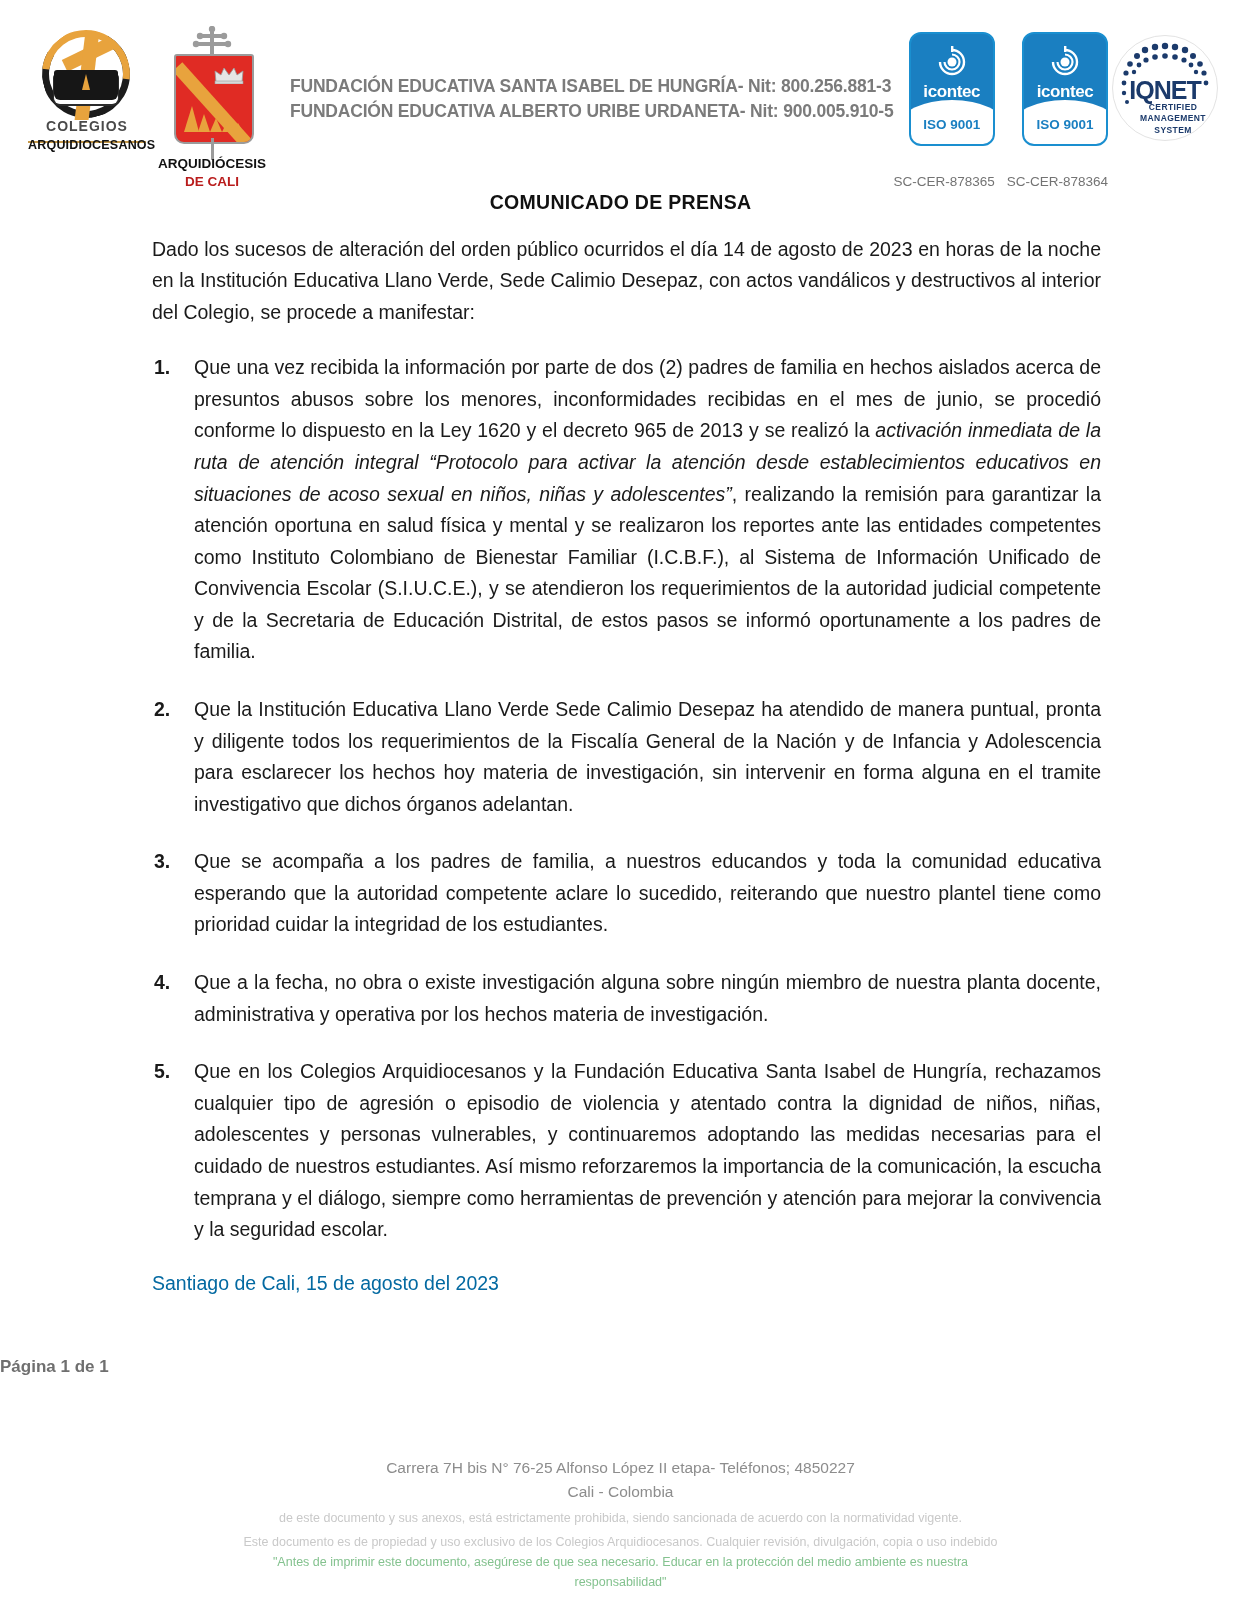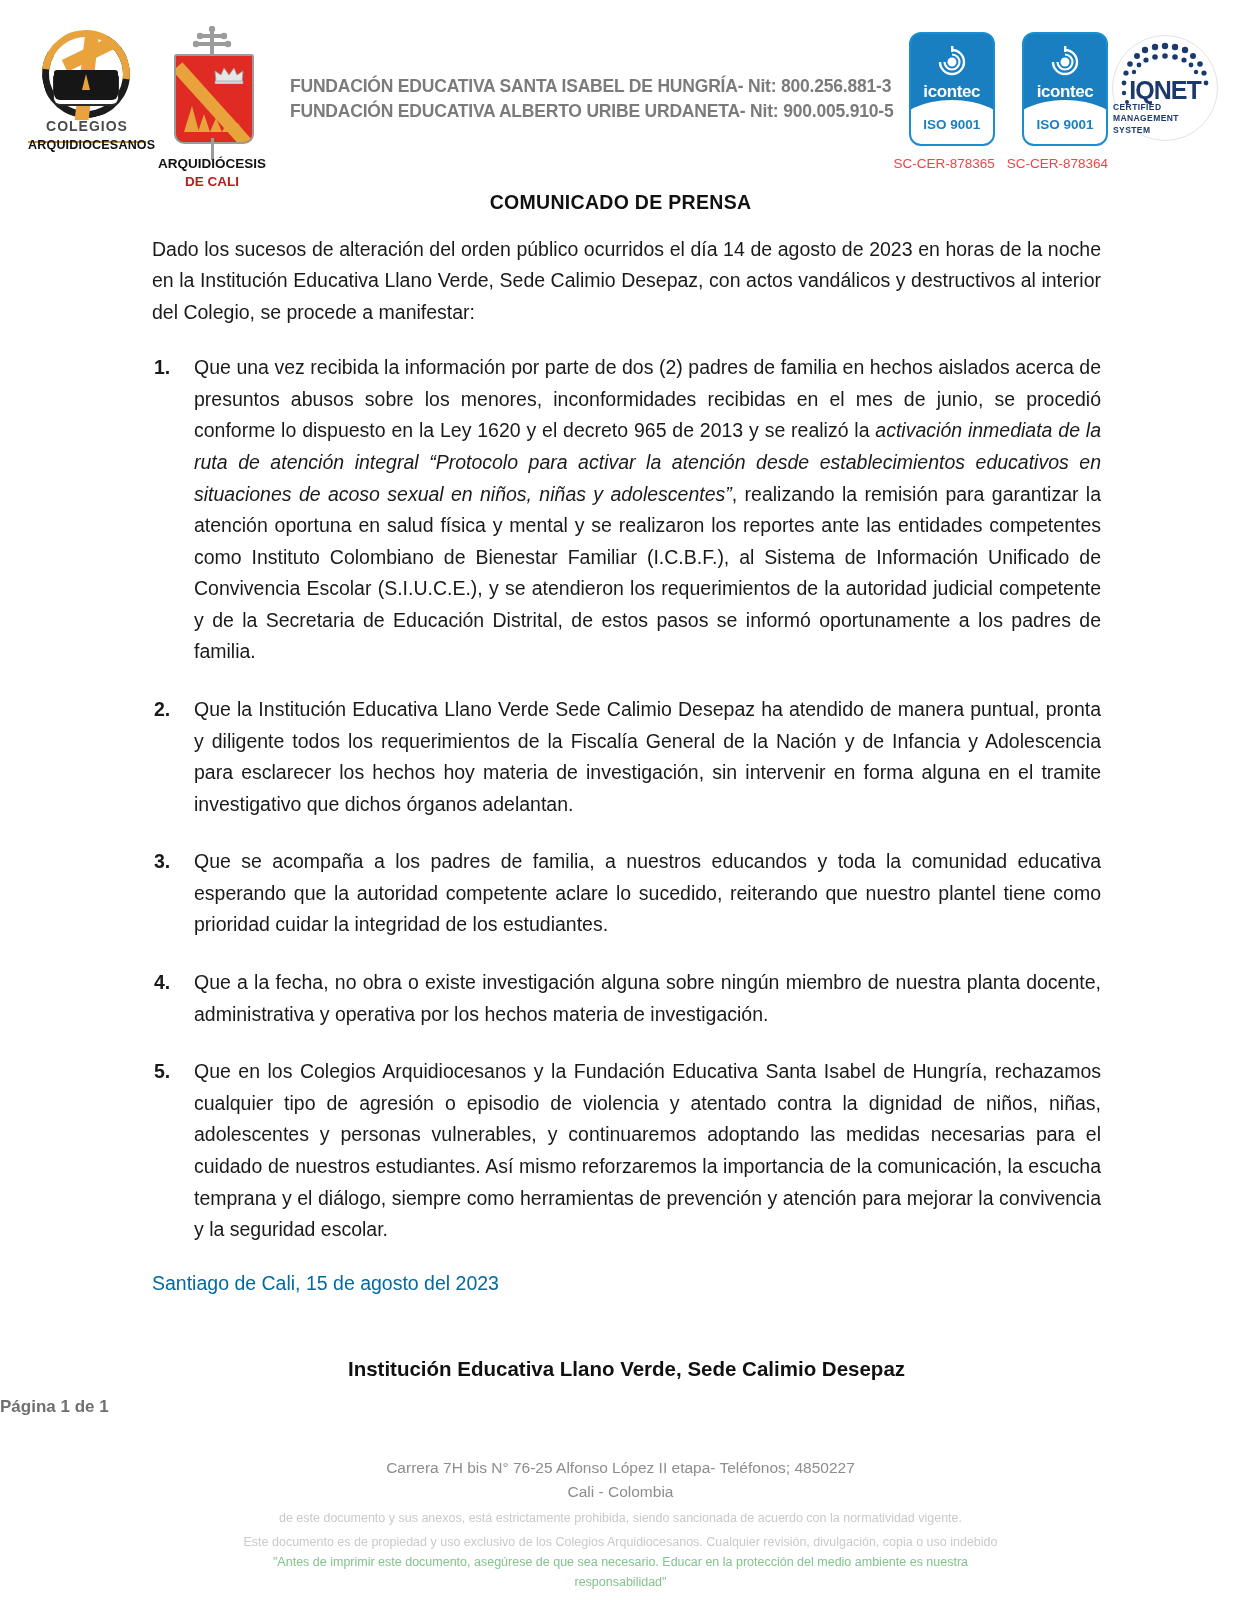--- a/index.html
+++ b/index.html
@@ -225,23 +225,23 @@
   }
   .icontec .iso {
     position: absolute;
     bottom: 12px; left: 0; width: 100%;
     text-align: center;
     color: #1a7fc1;
     font-size: 13.5px;
     font-weight: bold;
   }
   .cert-code {
-    margin-top: 10px;
+    margin-top: 28px;
     font-size: 13.5px;
-    color: #ef4444;
+    color: #737373;
     white-space: nowrap;
   }
   .iqnet {
     width: 104px; height: 104px;
     border-radius: 50%;
     border: 1px solid #e3e3e3;
     position: relative;
     margin-left: 4px;
     margin-top: 3px;
   }
@@ -249,21 +249,22 @@
     position: absolute;
     top: 40px; left: 0; width: 100%;
     text-align: center;
     font-size: 25px;
     font-weight: bold;
     color: #1b3a6b;
     letter-spacing: -1px;
   }
   .iqnet .sub {
     position: absolute;
-    top: 66px; left: 0; width: 100%;
+    top: 66px; left: 8px; width: 100%;
+    text-align: center;
     font-size: 8.5px;
     font-weight: bold;
     color: #1b3a6b;
     line-height: 1.35;
     letter-spacing: 0.4px;
   }
   .iqnet .arc { position: absolute; top: 0; left: 0; }
 
   
   .doc-title {
@@ -511,21 +512,20 @@
       <span class="num">4.</span><span>Que a la fecha, no obra o existe investigación alguna sobre ningún miembro de nuestra planta docente, administrativa y operativa por los hechos materia de investigación.</span>
     </li>
     <li>
       <span class="num">5.</span><span>Que en los Colegios Arquidiocesanos y la Fundación Educativa Santa Isabel de Hungría, rechazamos cualquier tipo de agresión o episodio de violencia y atentado contra la dignidad de niños, niñas, adolescentes y personas vulnerables, y continuaremos adoptando las medidas necesarias para el cuidado de nuestros estudiantes. Así mismo reforzaremos la importancia de la comunicación, la escucha temprana y el diálogo, siempre como herramientas de prevención y atención para mejorar la convivencia y la seguridad escolar.</span>
     </li>
   </ol>
 
   <div class="place-date">Santiago de Cali, 15 de agosto del 2023</div>
 
   <div class="signature">
-    <div class="org">Institución Educativa Llano Verde, Sede Calimio Desepaz</div>
   </div>
 </div>
 
 <div class="page-num">Página 1 de 1</div>
 
 <div class="footer">
   <div class="addr">Carrera 7H bis N° 76-25 Alfonso López II etapa- Teléfonos; 4850227</div>
   <div class="addr">Cali - Colombia</div>
   <div class="disclaimer">de este documento y sus anexos, está estrictamente prohibida, siendo sancionada de acuerdo con la normatividad vigente.</div>
   <div class="disclaimer">Este documento es de propiedad y uso exclusivo de los Colegios Arquidiocesanos. Cualquier revisión, divulgación, copia o uso indebido</div>

